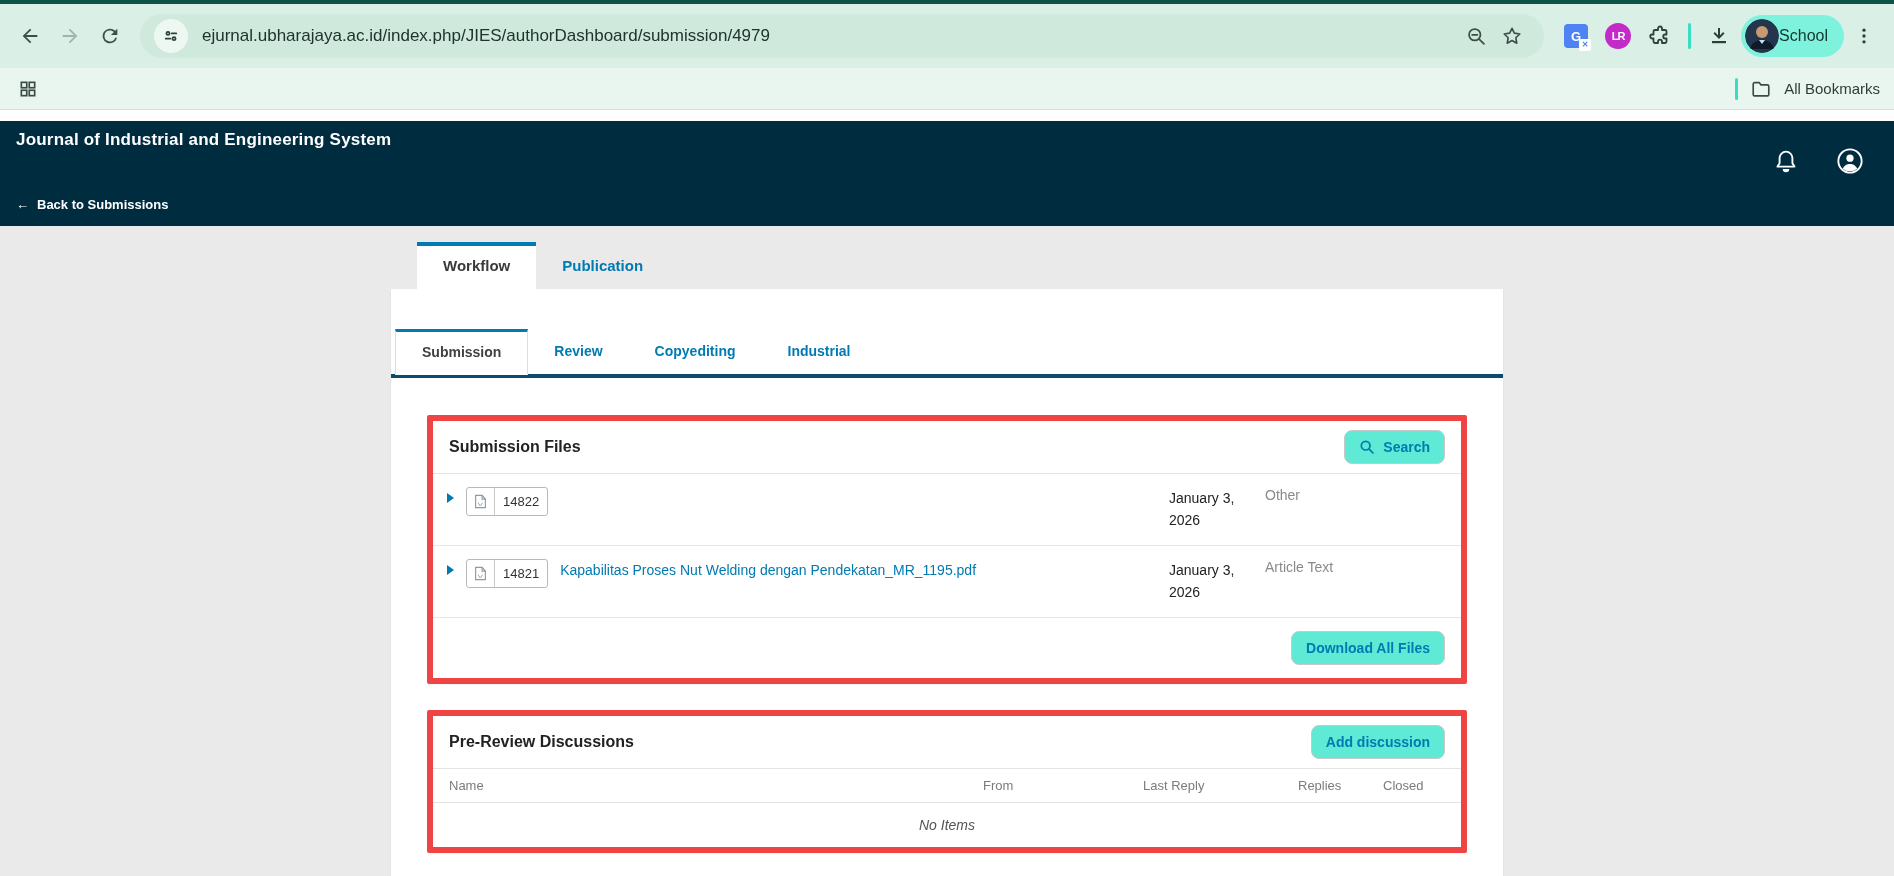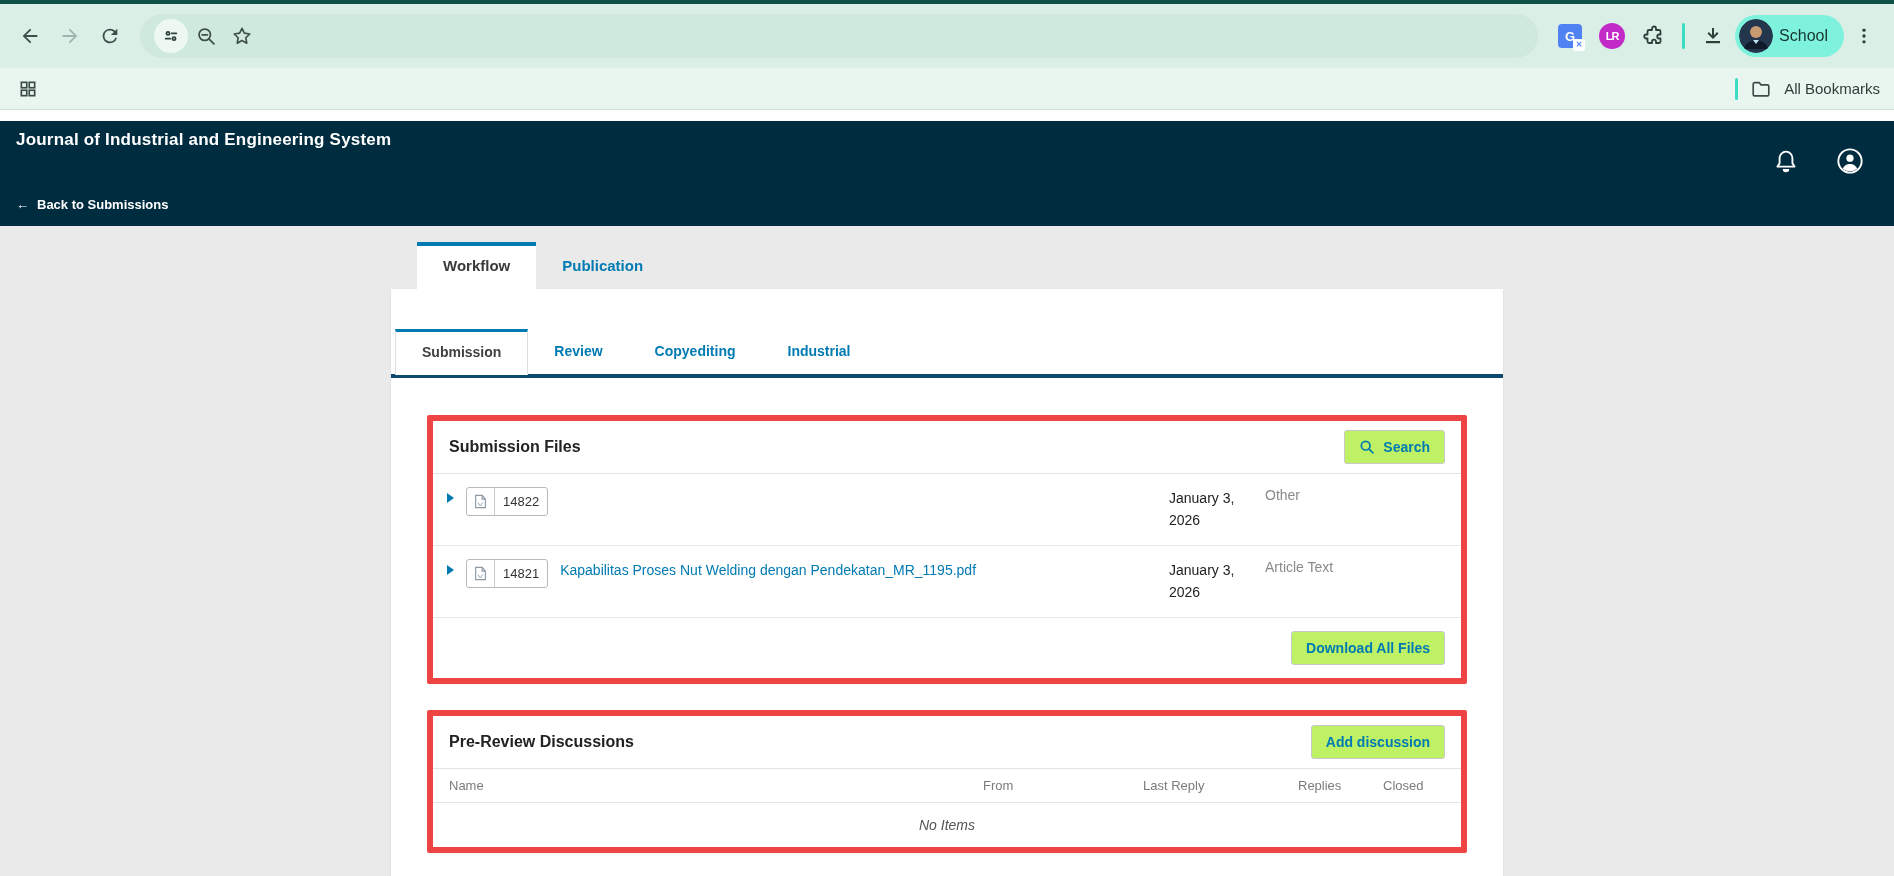--- a/index.html
+++ b/index.html
@@ -14,21 +14,21 @@
   .url-pill { flex:1 1 auto; height:44px; background:#cfeadd; border-radius:22px; display:flex; align-items:center; padding:0 14px; margin:0 10px; min-width:0; }
   .tune-wrap { width:34px; height:34px; border-radius:50%; background:#eef8f2; display:flex; align-items:center; justify-content:center; color:#31433e; flex:0 0 auto; cursor:pointer; }
   .url-text { flex:1 1 auto; font-size:17px; color:#20332e; margin-left:14px; white-space:nowrap; overflow:hidden; }
   .pill-icon { width:36px; height:36px; display:flex; align-items:center; justify-content:center; color:#3e4f4a; flex:0 0 auto; cursor:pointer; }
   .ext-area { display:flex; align-items:center; gap:14px; padding:0 8px; flex:0 0 auto; }
   .ext-icon { width:28px; height:28px; display:flex; align-items:center; justify-content:center; cursor:pointer; }
   .translate-badge { width:24px; height:24px; background:#4f82f3; border-radius:4px; position:relative; color:#fff; font-weight:bold; font-size:13px; display:flex; align-items:center; justify-content:center; }
   .translate-badge::after { content:"✕"; position:absolute; right:-3px; bottom:-3px; width:12px; height:12px; background:#fff; border-radius:2px; color:#4f82f3; font-size:8px; line-height:12px; text-align:center; }
   .lr-badge { width:26px; height:26px; border-radius:50%; background:#c32bc9; color:#fff; font-weight:bold; font-size:11px; display:flex; align-items:center; justify-content:center; letter-spacing:-1px; }
   .ext-divider { width:3px; height:26px; background:#3adcc2; border-radius:2px; }
-  .profile-pill { height:42px; background:#7ef2dd; border-radius:21px; display:flex; align-items:center; padding:4px 16px 4px 4px; gap:6px; cursor:pointer; flex:0 0 auto; }
+  .profile-pill { height:42px; background:#7ef2dd; border-radius:21px; display:flex; align-items:center; padding:4px 16px 4px 4px; gap:0; cursor:pointer; flex:0 0 auto; }
   .avatar { width:34px; height:34px; border-radius:50%; overflow:hidden; flex:0 0 auto; }
   .profile-name { font-size:16px; color:#16352e; }
   .kebab { color:#2f403b; }
 
   .bookmarks-bar { height:42px; background:#e9f6ef; display:flex; align-items:center; padding:0 14px; border-bottom:1px solid #cfe1d8; }
   .bm-spacer { flex:1; }
   .bm-right { display:flex; align-items:center; gap:12px; cursor:pointer; }
   .bm-teal-bar { width:3px; height:22px; background:#3adcc2; border-radius:2px; }
   .bm-label { font-size:15px; color:#2e3d38; }
   .page-gap { height:11px; background:#fdfefd; }
@@ -50,21 +50,21 @@
   .stage-tabbar { padding:40px 0 0 4px; border-bottom:4px solid #0c4a6e; display:flex; }
   .stage-tab { padding:14px 26px; font-size:14px; font-weight:bold; cursor:pointer; }
   .stage-tab.active { background:#fff; border:1px solid #ddd; border-bottom:1px solid #fff; border-top:3px solid #007ab2; margin-bottom:-1px; color:#404040; padding-top:12px; }
   .stage-tab.inactive { color:#007ab2; }
   .card-body { padding:37px 36px; }
 
   .panel { border:6px solid #ef4444; border-radius:2px; background:#fff; box-shadow:0 1px 1px rgba(0,0,0,.04); }
   .panel + .panel { margin-top:26px; }
   .panel-header { display:flex; align-items:center; justify-content:space-between; padding:9px 16px; border-bottom:1px solid #e3e3e3; min-height:50px; }
   .panel-title { font-size:16px; font-weight:bold; color:#222; }
-  .btn { display:inline-flex; align-items:center; gap:8px; background:#bef264; border:1px solid #c8c8c8; border-radius:3px; color:#007ab2; font-weight:bold; font-size:14px; padding:8px 14px; cursor:pointer; font-family:inherit; }
+  .btn { display:inline-flex; align-items:center; gap:8px; background:#5eead4; border:1px solid #c8c8c8; border-radius:8px; color:#007ab2; font-weight:bold; font-size:14px; padding:8px 14px; cursor:pointer; font-family:inherit; }
 
   .file-row { display:flex; padding:13px 16px 13px 14px; border-bottom:1px solid #e8e8e8; font-size:14px; }
   .file-main { flex:1 1 auto; padding-right:24px; line-height:1.65; }
   .caret { display:inline-block; width:0; height:0; border-left:7px solid #007ab2; border-top:5px solid transparent; border-bottom:5px solid transparent; margin-right:12px; cursor:pointer; }
   .file-id { display:inline-flex; align-items:center; border:1px solid #b9b9b9; border-radius:3px; overflow:hidden; vertical-align:-6px; margin-right:12px; background:#fff; }
   .file-id .fcell { padding:3px 7px; display:flex; align-items:center; }
   .file-id .fnum { border-left:1px solid #c9c9c9; font-size:13px; color:#333; padding:3px 8px; }
   .file-link { color:#007ab2; text-decoration:none; cursor:pointer; }
   .file-date { width:96px; flex:0 0 auto; color:#222; line-height:1.6; }
   .file-type { width:180px; flex:0 0 auto; color:#8a8a8a; }
@@ -104,20 +104,21 @@
 
   <div class="url-pill">
     <div class="tune-wrap">
       <svg width="18" height="18" viewBox="0 0 24 24" fill="none" stroke="currentColor" stroke-width="2.4" stroke-linecap="round">
         <circle cx="8" cy="8.5" r="2.1"></circle>
           <line x1="13" y1="8.5" x2="19" y2="8.5"></line>
         <circle cx="16" cy="15.5" r="2.1"></circle>
           <line x1="5" y1="15.5" x2="11" y2="15.5"></line>
       </svg>
     </div>
+    <div class="url-text">ejurnal.ubharajaya.ac.id/index.php/JIES/authorDashboard/submission/4979</div>
     <div class="pill-icon">
       <svg width="21" height="21" viewBox="0 0 24 24" fill="none" stroke="currentColor" stroke-width="2" stroke-linecap="round">
         <circle cx="10" cy="10" r="6.5"></circle>
           <line x1="15" y1="15" x2="20.5" y2="20.5"></line>
           <line x1="7" y1="10" x2="13" y2="10"></line>
       </svg>
     </div>
     <div class="pill-icon">
       <svg width="22" height="22" viewBox="0 0 24 24" fill="none" stroke="currentColor" stroke-width="1.8" stroke-linejoin="round">
         <path d="M12 3.6l2.6 5.3 5.9.9-4.3 4.1 1 5.9-5.2-2.8-5.2 2.8 1-5.9L3.5 9.8l5.9-.9z"></path>

